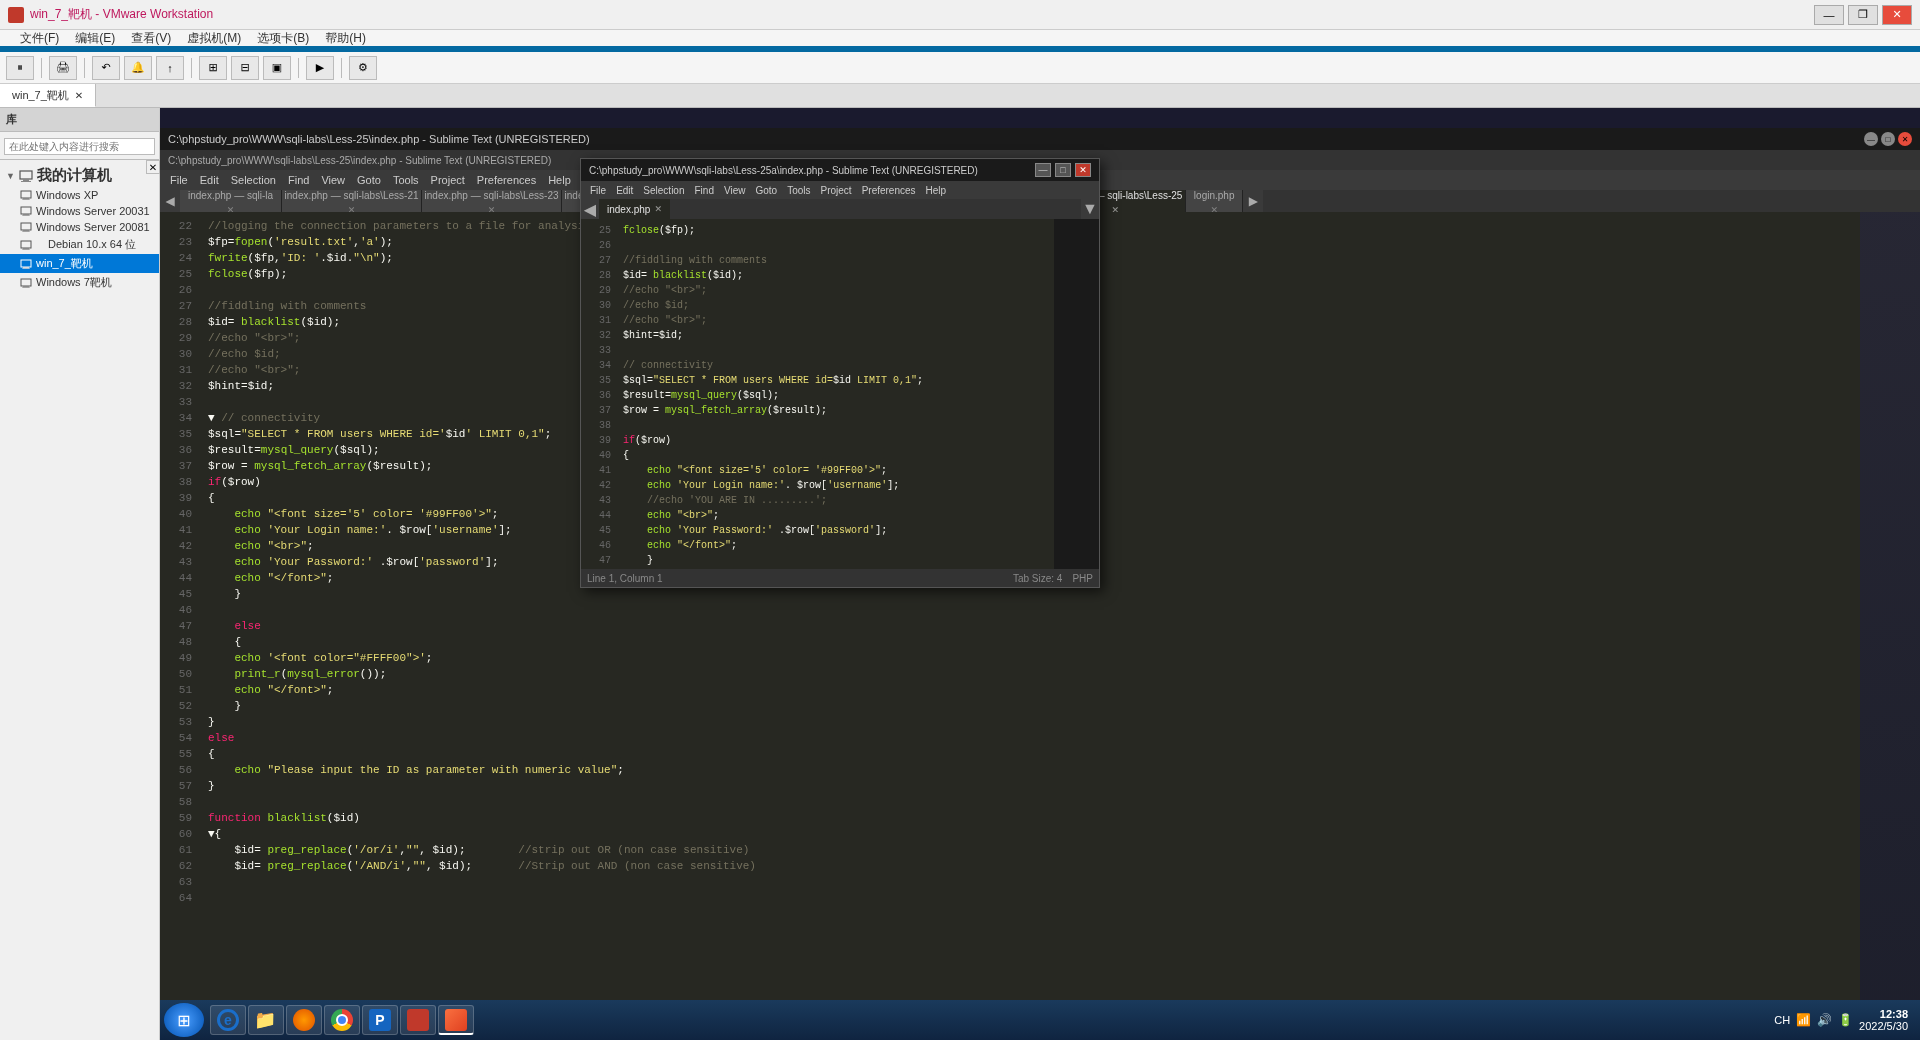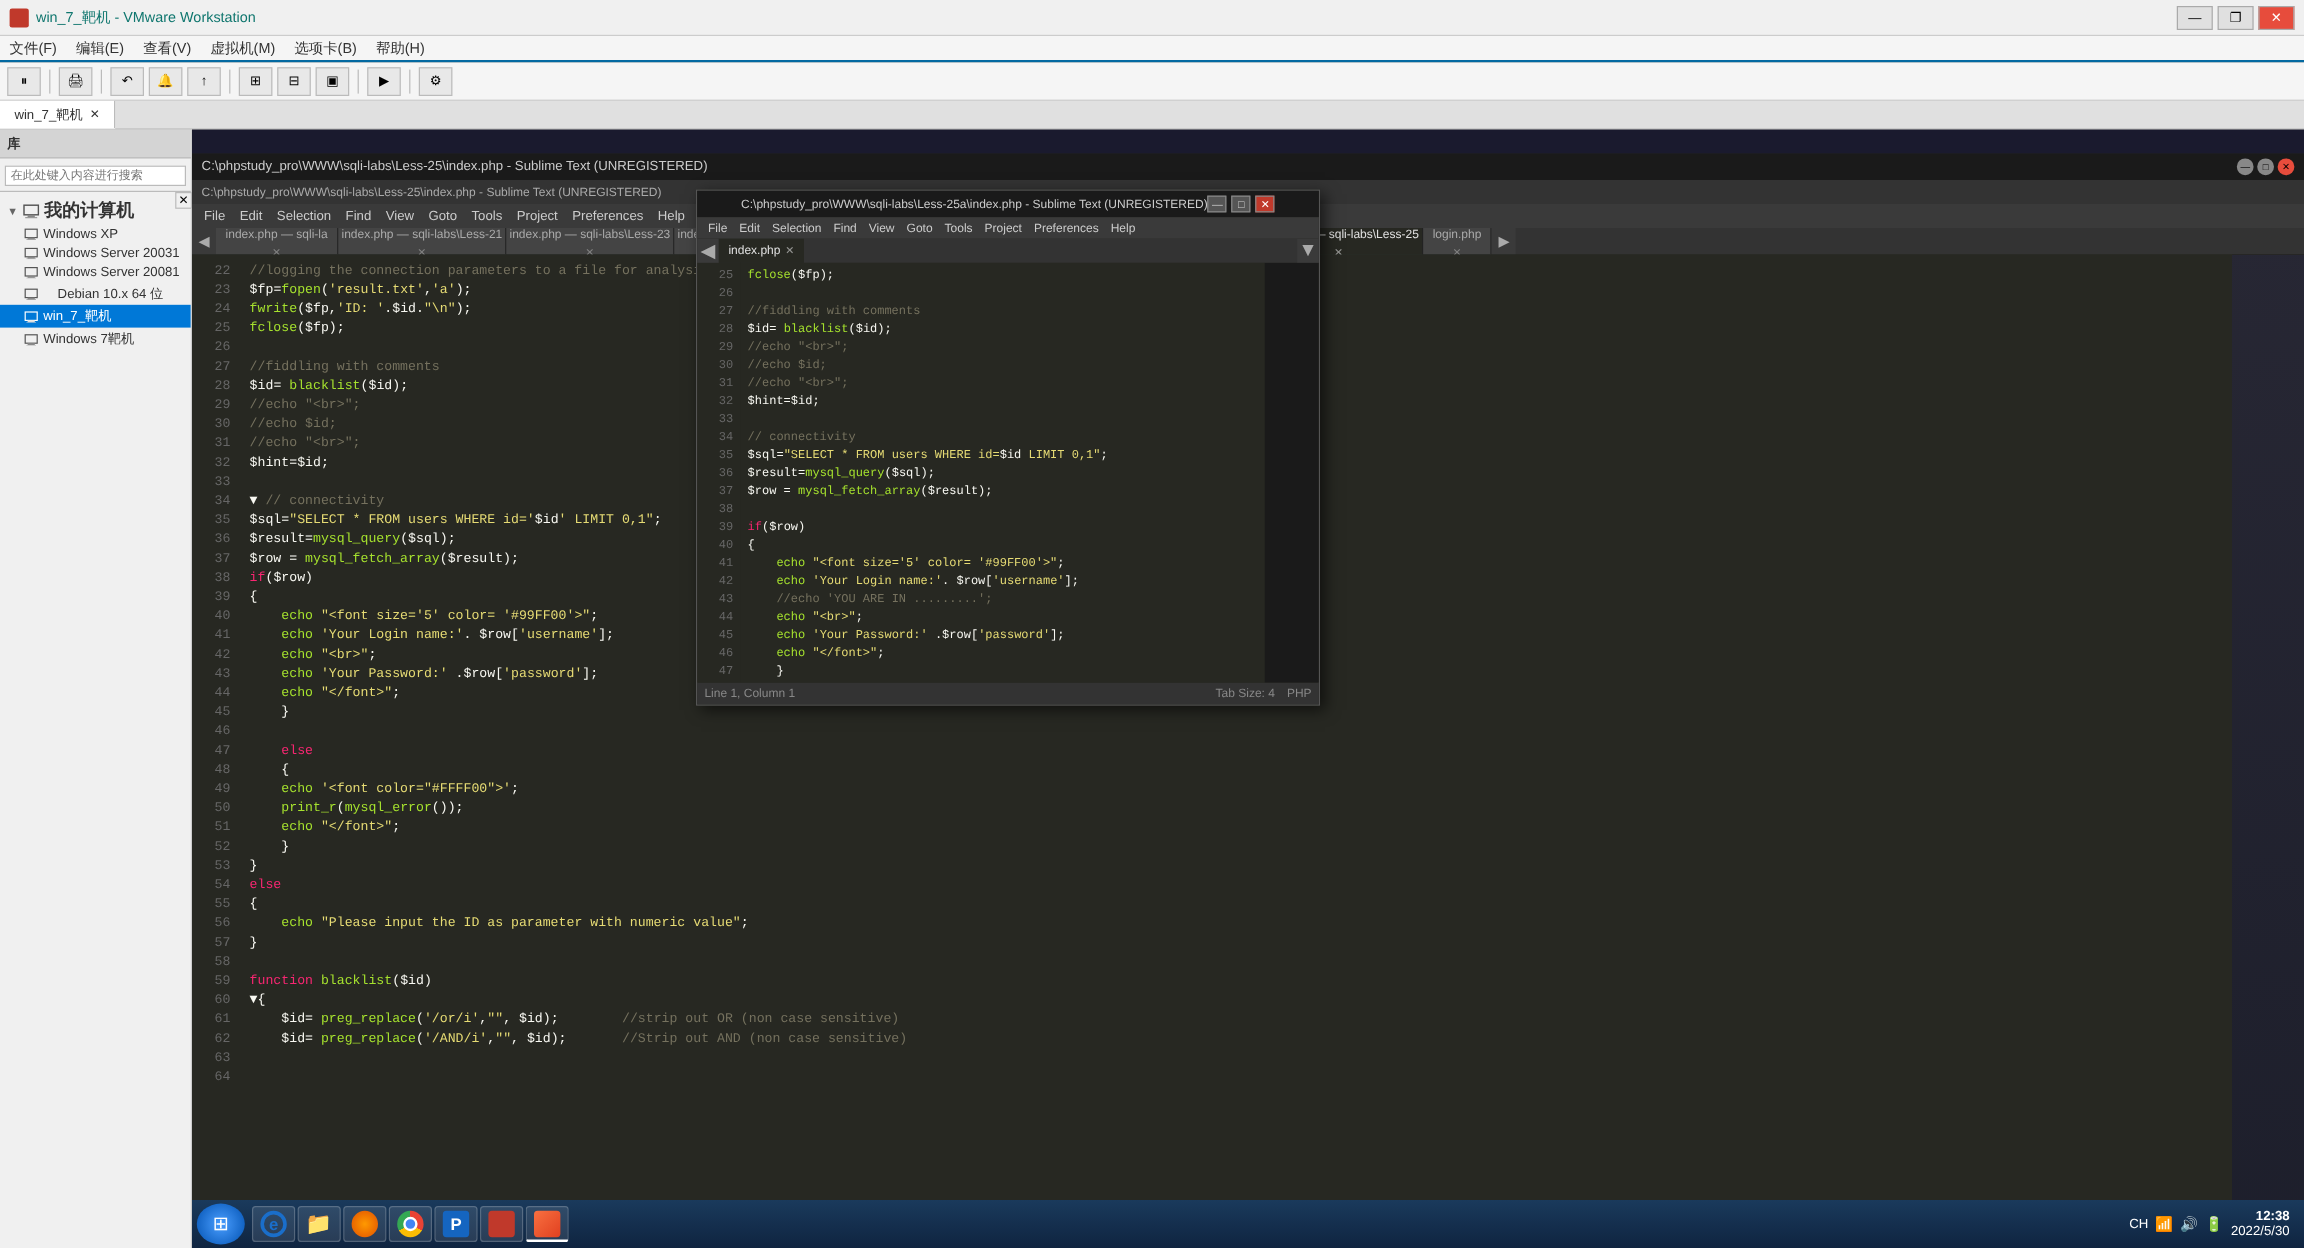--- a/index.html
+++ b/index.html
@@ -13,21 +13,21 @@
       align-items: center;
       justify-content: space-between;
       border-bottom: 1px solid #ccc;
       padding: 0 8px;
     }
     .vmware-title-left {
       display: flex;
       align-items: center;
       gap: 6px;
       font-size: 12px;
-      color: #0f766e;
+      color: #be185d;
     }
     .vmware-title-icon {
       width: 16px;
       height: 16px;
       background: #c0392b;
       border-radius: 2px;
       display: inline-block;
     }
     .title-controls { display: flex; gap: 4px; }
     .title-btn {
@@ -36,24 +36,24 @@
       border: 1px solid #aaa;
       font-size: 11px;
       cursor: pointer;
       display: flex; align-items: center; justify-content: center;
     }
 
     
     .vmware-menu {
       height: 22px;
       background: #f5f5f5;
-      border-bottom: 2px solid #0369a1;
-      display: flex;
-      align-items: center;
-      padding: 0 0;
+      border-bottom: 6px solid #0369a1;
+      display: flex;
+      align-items: center;
+      padding: 0 12px;
     }
     .vmware-menu span {
       font-size: 12px;
       padding: 2px 8px;
       cursor: pointer;
       color: #333;
     }
 
     
     .vmware-toolbar {
@@ -332,21 +332,21 @@
       display: flex;
       flex-direction: column;
       z-index: 10;
       box-shadow: 4px 4px 12px rgba(0,0,0,0.6);
     }
     .popup-title {
       height: 22px;
       background: #1a1a1a;
       display: flex;
       align-items: center;
-      justify-content: center;
+      justify-content: space-between;
       padding: 0 8px;
     }
     .popup-title-text { font-size: 10px; color: #ccc; }
     .popup-title-btns { display: flex; gap: 4px; align-items: center; }
     .popup-btn {
       width: 16px; height: 14px;
       background: #555;
       border: 1px solid #888;
       font-size: 9px; color: #ccc;
       cursor: pointer;

